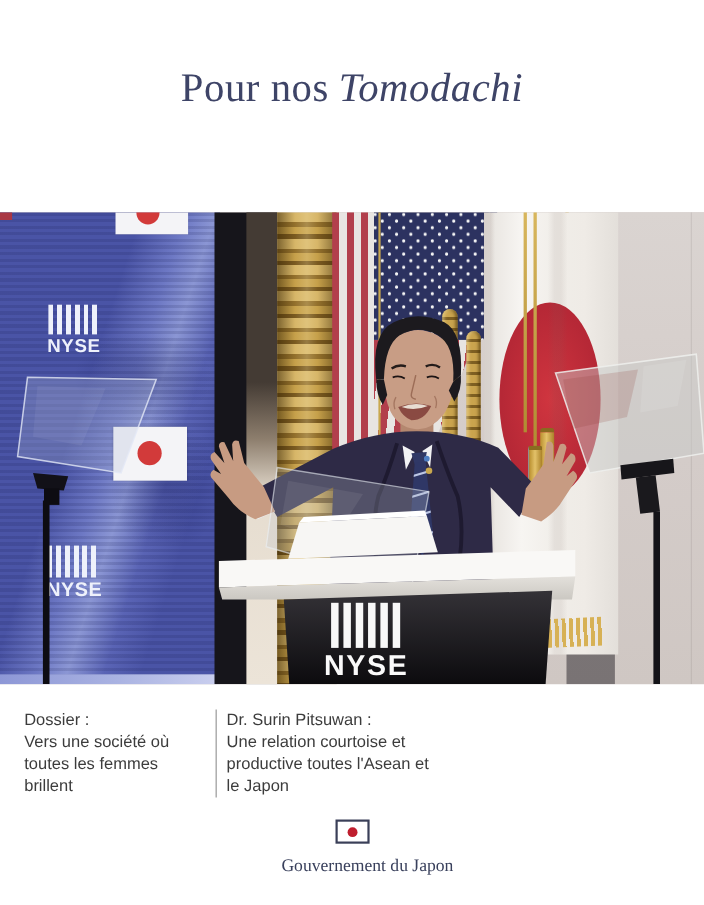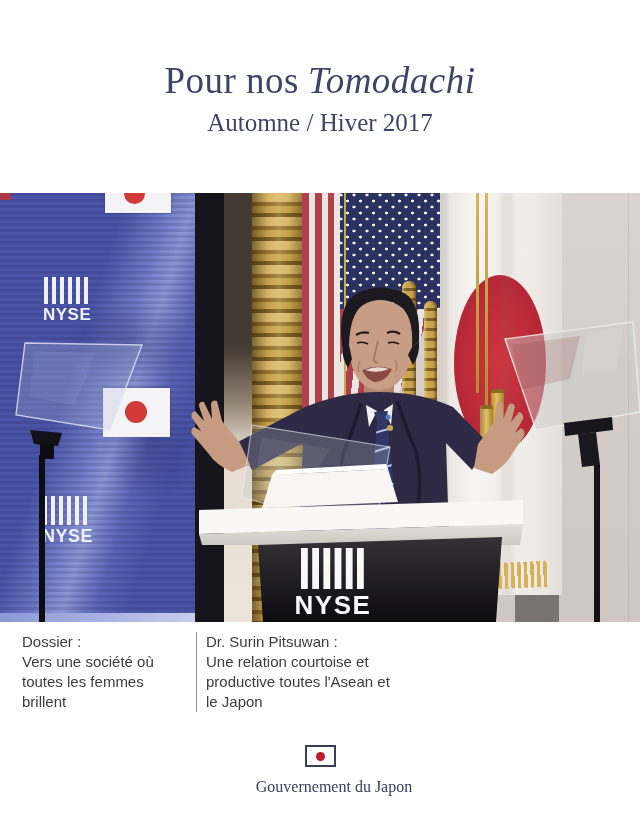--- a/index.html
+++ b/index.html
@@ -96,21 +96,21 @@
   .tassel{background:linear-gradient(90deg,#b98f2e,#e3c169 45%,#a87f26);
           border-radius:3px 3px 6px 6px;border-top:4px solid #8a6a20;}
   .tassel.t1{left:29px;top:196px;width:13px;height:46px;}
   .tassel.t2{left:40px;top:212px;width:13px;height:50px;}
   .jp-fringe{left:6px;top:370px;width:102px;height:26px;transform:rotate(-2.5deg);
     background:repeating-linear-gradient(90deg,#d7b155 0 3.5px,rgba(215,177,85,0) 3.5px 6.5px);}
 
   svg.fig{left:0;top:0;}
 
   
-  .teasers{position:absolute;left:0;top:622px;width:640px;display:flex;padding-top:10px;box-sizing:border-box;}
+  .teasers{position:absolute;left:0;top:622px;width:640px;display:flex;padding-top:23px;box-sizing:border-box;}
   .teaser{font-size:15px;line-height:20px;color:#3c3c3c;white-space:pre-line;}
   .t1{margin-left:22px;width:174px;}
   .t2{border-left:1px solid #8f8f8f;padding-left:9px;width:213px;box-sizing:border-box;}
   .t3{border-left:1px solid #8f8f8f;padding-left:11px;width:200px;box-sizing:border-box;}
 
   
   .gov{position:absolute;left:0;top:745px;width:640px;text-align:center;}
   .gov-flag{display:inline-block;width:27px;height:18px;background:#fff;border:2px solid #3a3f58;
             position:relative;}
   .gov-flag .dot{position:absolute;left:50%;top:50%;width:9px;height:9px;margin:-4.5px 0 0 -4.5px;
@@ -119,21 +119,20 @@
 </style>
 </head>
 <body>
 
 <div class="page">
 
   <div class="masthead">
     <div class="title">
       <span class="reg">Pour nos</span><span class="ital">Tomodachi</span>
     </div>
-    <div class="subtitle">Automne / Hiver 2017</div>
   </div>
 
   <div class="photo">
 
     <div class="screen"></div>
     <div class="screen-rows"></div>
     <div class="screen-ghost"></div>
     <div class="top-red"></div>
     <div class="scrflag f1">
         <div class="dot"></div>

